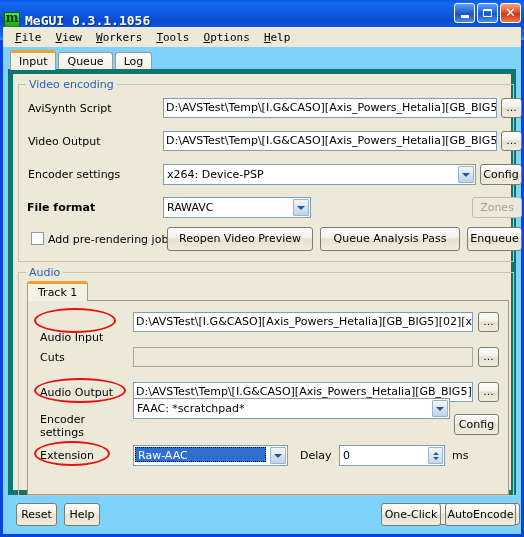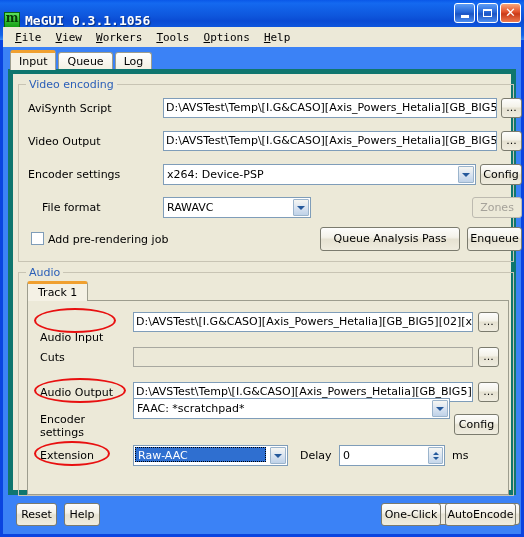--- a/index.html
+++ b/index.html
@@ -60,21 +60,21 @@
   }
   .menuitem{
     font-size:11px;color:#000;padding:2px 7px;
     font-family:"DejaVu Sans Mono","Liberation Mono",monospace;
     white-space:nowrap;
   }
   .menuitem u{text-decoration:underline;}
   
   .client{
     position:absolute;left:3px;top:47px;width:518px;height:487px;
-    background:#3b82f6;box-sizing:border-box;
+    background:#7dd3fc;box-sizing:border-box;
   }
   
   .tabstrip{position:absolute;left:7px;top:3px;height:20px;display:flex;align-items:flex-end;}
   .tab{
     height:18px;line-height:17px;padding:0 8px;font-size:11px;color:#000;
     background:linear-gradient(180deg,#FFFFFF,#F2EFE2);
     border:1px solid #9D9D8E;border-bottom:none;
     border-radius:3px 3px 0 0;box-sizing:border-box;margin-right:2px;
     position:relative;
   }
@@ -227,29 +227,30 @@
         <div class="tbox" style="left:144px;top:46px;width:334px;">D:\AVSTest\Temp\[I.G&amp;CASO][Axis_Powers_Hetalia][GB_BIG5][02]</div>
         <div class="btn" style="left:482px;top:46px;width:21px;height:20px;line-height:18px;">...</div>
 
         <div class="lbl" style="left:9px;top:83px;">Encoder settings</div>
         <div class="combo" style="left:144px;top:79px;width:313px;">
           <span>x264: Device-PSP</span>
           <span class="arrow"></span>
         </div>
         <div class="btn" style="left:461px;top:79px;width:42px;height:21px;line-height:19px;">Config</div>
 
-        <div class="lbl" style="left:23px;top:116px;">File format</div>
+        <div class="lbl" style="left:8px;top:116px;font-weight:bold;">File format</div>
         <div class="combo" style="left:144px;top:112px;width:148px;">
           <span>RAWAVC</span>
           <span class="arrow"></span>
         </div>
         <div class="btn disabled" style="left:453px;top:112px;width:50px;height:21px;line-height:19px;">Zones</div>
 
         <div class="cbox" style="left:12px;top:147px;"></div>
         <div class="lbl" style="left:29px;top:148px;">Add pre-rendering job</div>
+        <div class="btn" style="left:148px;top:142px;width:146px;height:24px;line-height:22px;">Reopen Video Preview</div>
         <div class="btn" style="left:301px;top:142px;width:140px;height:24px;line-height:22px;">Queue Analysis Pass</div>
         <div class="btn" style="left:448px;top:142px;width:55px;height:24px;line-height:22px;">Enqueue</div>
       </div>
 
       <div class="group" style="left:5px;top:198px;width:496px;height:224px;">
         <div class="glabel">Audio</div>
 
         <div class="trackstrip">
           <div class="tracktab">Track 1</div>
         </div>

